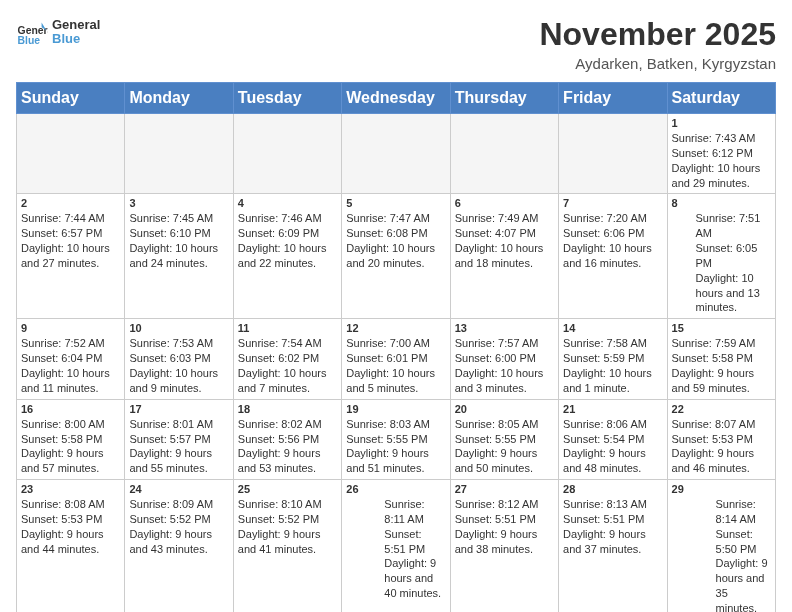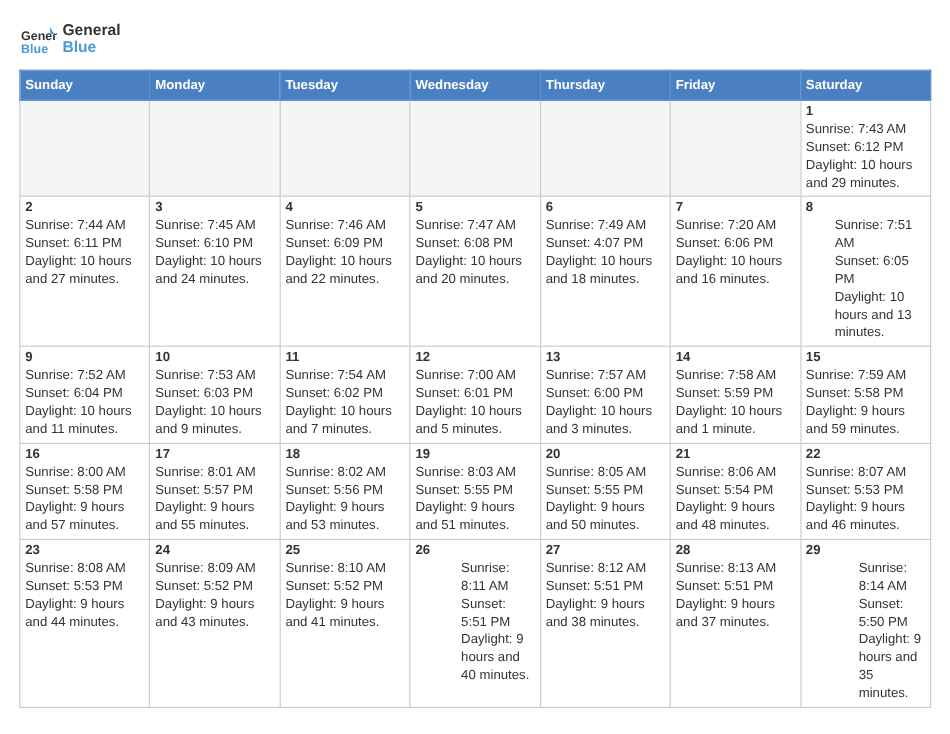--- a/index.html
+++ b/index.html
@@ -37,21 +37,21 @@
       margin-top: 2px;
     }
     .calendar {
       width: 100%;
       border-collapse: collapse;
       border: 1px solid #ccc;
     }
     .calendar th {
       background: #4a7fc1;
       color: #fff;
-      font-size: 11px;
+      font-size: 16px;
       font-weight: bold;
       padding: 6px 4px;
       text-align: left;
       border: 1px solid #6090d0;
     }
     .calendar td {
       vertical-align: top;
       border: 1px solid #ccc;
       padding: 3px 4px;
       width: calc(100% / 7);
@@ -79,20 +79,24 @@
     <svg class="logo-icon" viewBox="0 0 40 40">
       <text x="2" y="22" font-size="13" font-weight="bold" fill="#333" font-family="Arial">General</text>
       <text x="2" y="35" font-size="13" font-weight="bold" fill="#4a9ad4" font-family="Arial">Blue</text>
       <polygon points="32,8 38,18 32,14 32,22" fill="#4a9ad4"></polygon>
     </svg>
     <div>
       <div style="font-size:13px;font-weight:bold;color:#333;line-height:1.1;">General</div>
       <div style="font-size:13px;font-weight:bold;color:#4a9ad4;line-height:1.1;">Blue</div>
     </div>
   </div>
+  <div class="title-block">
+    <div class="month-title">November 2025</div>
+    <div class="location-title">Aydarken, Batken, Kyrgyzstan</div>
+  </div>
 </div>
 
 <table class="calendar">
   <thead>
     <tr>
     <th>Sunday</th>
         <th>Monday</th>
         <th>Tuesday</th>
         <th>Wednesday</th>
         <th>Thursday</th>
@@ -112,21 +116,21 @@
           <div class="day-number">1</div>
           <div class="day-info" style="white-space: pre-line;">Sunrise: 7:43 AM
 Sunset: 6:12 PM
 Daylight: 10 hours and 29 minutes.</div>
         </td>
       </tr>
       <tr>
         <td>
           <div class="day-number">2</div>
           <div class="day-info" style="white-space: pre-line;">Sunrise: 7:44 AM
-Sunset: 6:11 PM
+Sunset: 6:57 PM
 Daylight: 10 hours and 27 minutes.</div>
         </td>
         <td>
           <div class="day-number">3</div>
           <div class="day-info" style="white-space: pre-line;">Sunrise: 7:45 AM
 Sunset: 6:10 PM
 Daylight: 10 hours and 24 minutes.</div>
         </td>
         <td>
           <div class="day-number">4</div>

